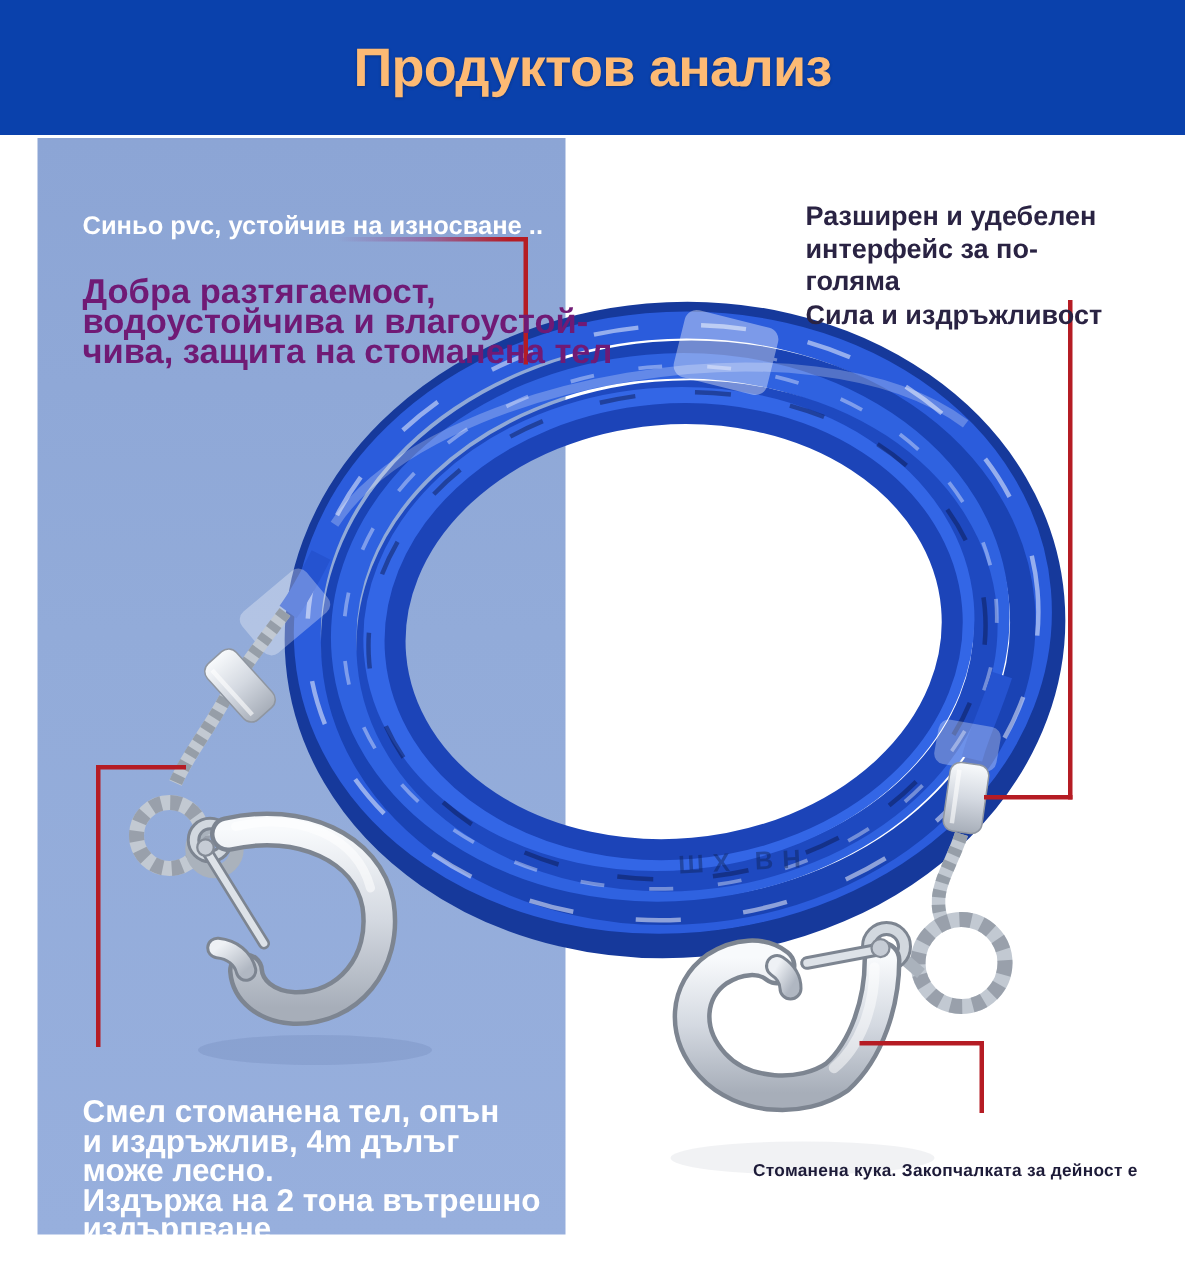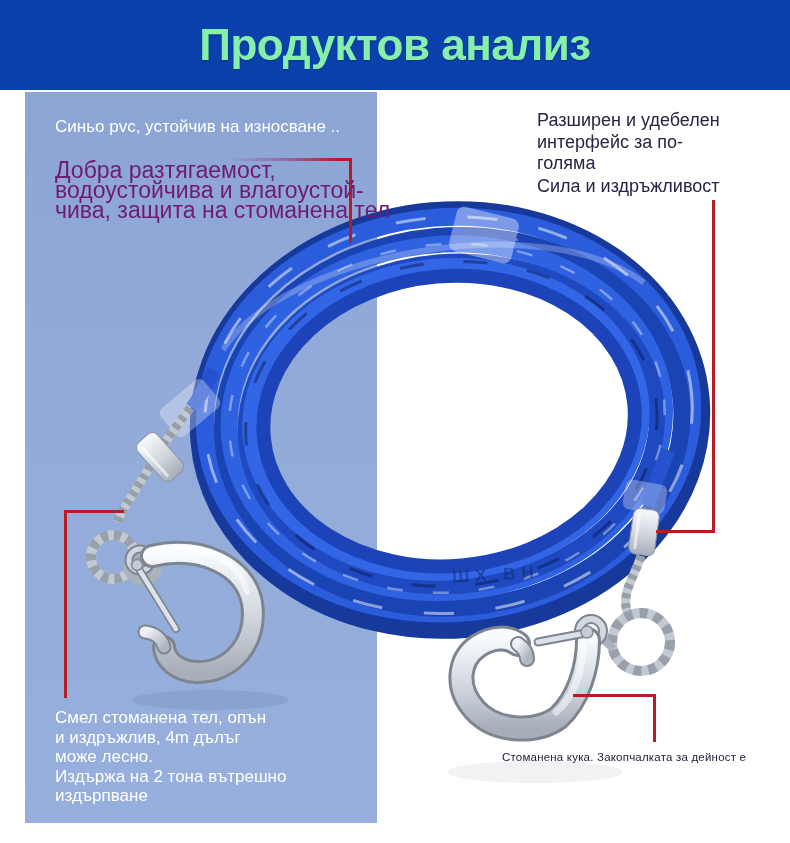--- a/index.html
+++ b/index.html
@@ -6,40 +6,40 @@
   .stage {
     position:relative; width:790px; height:843px; background:#ffffff;
     overflow:hidden; font-family:"Liberation Sans", sans-serif;
   }
   
   .header {
     position:absolute; left:0; top:0; width:790px; height:90px;
     background:#0a41ac; display:flex; align-items:center; justify-content:center;
   }
   .header .title {
-    color:#86efac; font-size:44px; font-weight:bold; letter-spacing:-0.5px;
+    color:#fdba74; font-size:36px; font-weight:bold; letter-spacing:-0.5px;
     text-shadow:0 1px 2px rgba(0,0,0,.25);
   }
   
   .panel {
     position:absolute; left:25px; top:92px; width:352px; height:731px;
     background:linear-gradient(180deg,#8ca5d5 0%, #92abd9 45%, #97afdd 100%);
   }
   
   .photo { position:absolute; left:0; top:0; width:790px; height:843px; }
   
   .rl { position:absolute; background:#b51c24; }
   .rl-fade { background:linear-gradient(90deg, rgba(140,60,150,0) 0%, rgba(150,40,110,0.45) 45%, #b51c24 90%); }
   
-  .ct { position:absolute; white-space:pre-line; font-weight:normal; }
+  .ct { position:absolute; white-space:pre-line; font-weight:bold;margin-top:24px; }
   .t-topleft        { left:55px;  top:117px; font-size:17px;   color:#ffffff; }
   .t-midleft        { left:55px;  top:160px; font-size:23px; line-height:20px;   color:#701a75; }
   .t-topright-title { left:537px; top:110px; font-size:18px;   line-height:21.5px; color:#2a2343; }
   .t-topright-sub   { left:537px; top:176px; font-size:18px;   color:#2a2343; }
-  .t-bottomleft     { left:55px;  top:708px; font-size:17px;   line-height:19.5px; color:#ffffff; }
+  .t-bottomleft     { left:55px;  top:708px; font-size:21px;   line-height:19.5px; color:#ffffff; }
   .t-br-note        { left:502px; top:751px; font-size:11.5px; letter-spacing:.2px; color:#1d1b38;text-align:center; }
   .t-br-title       { left:500px; top:767px; font-size:18px;   line-height:22px;   color:#15142c; }
 </style>
 </head>
 <body>
 
 <div class="stage">
 
   <div class="header">
     <div class="title">Продуктов анализ</div>

